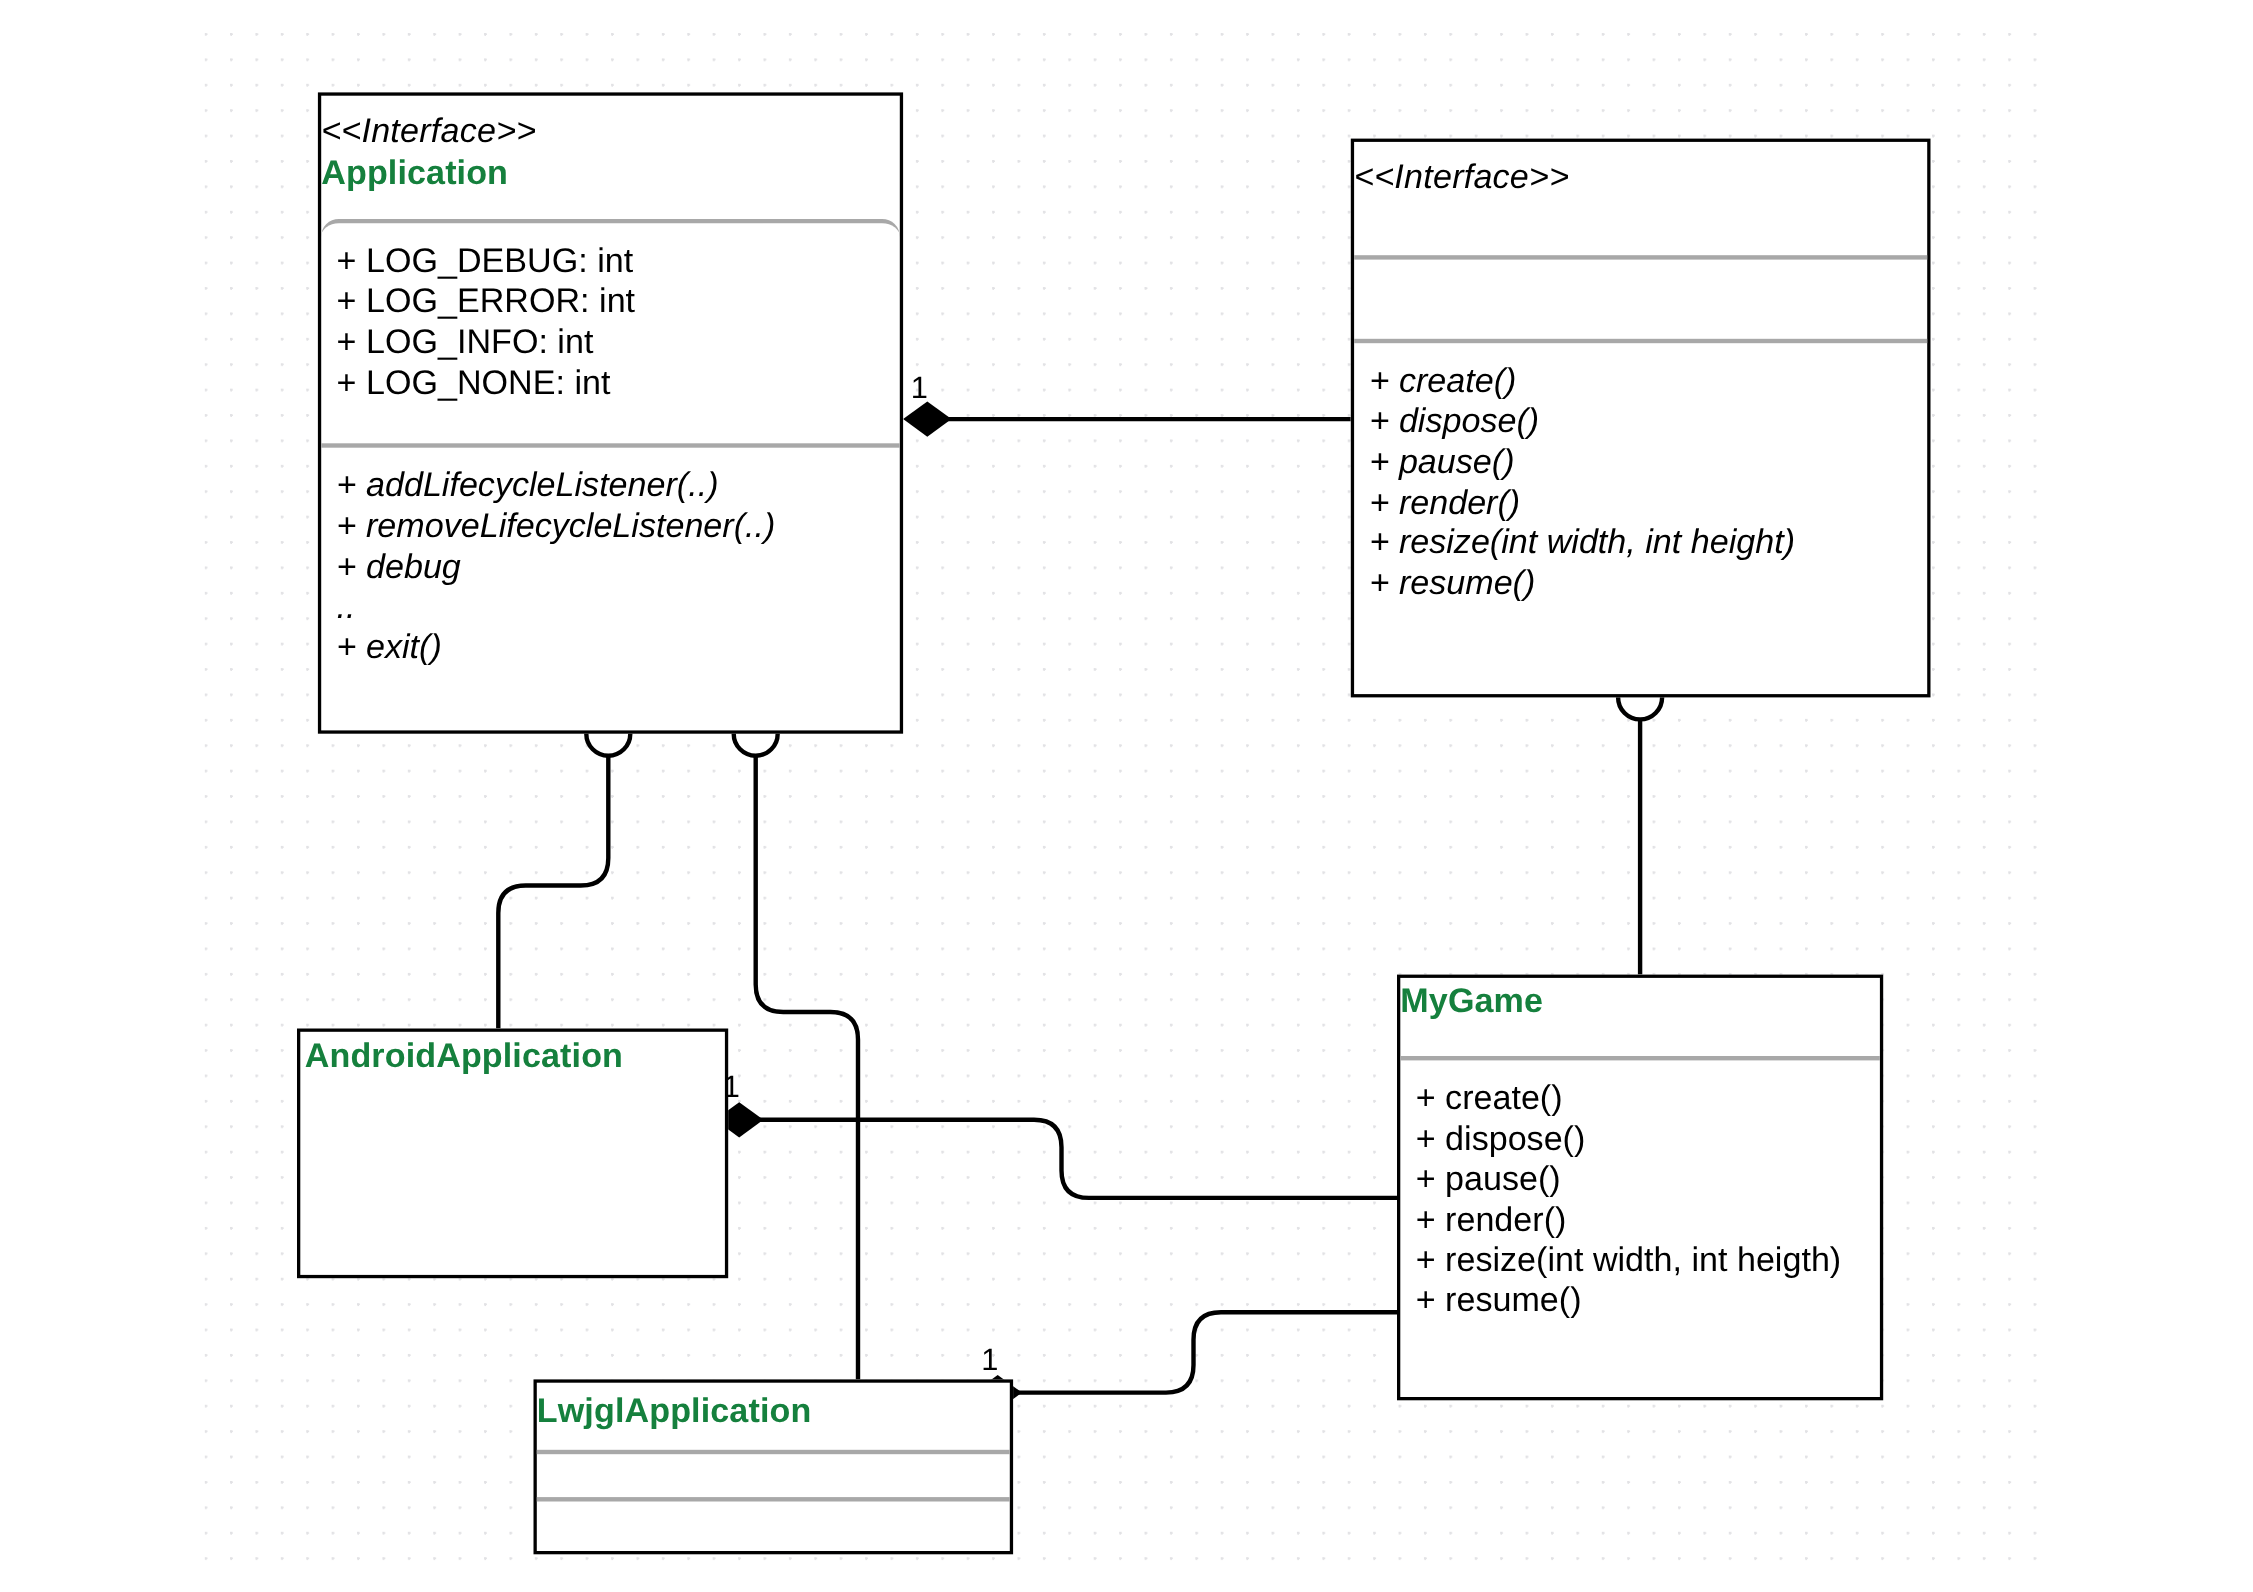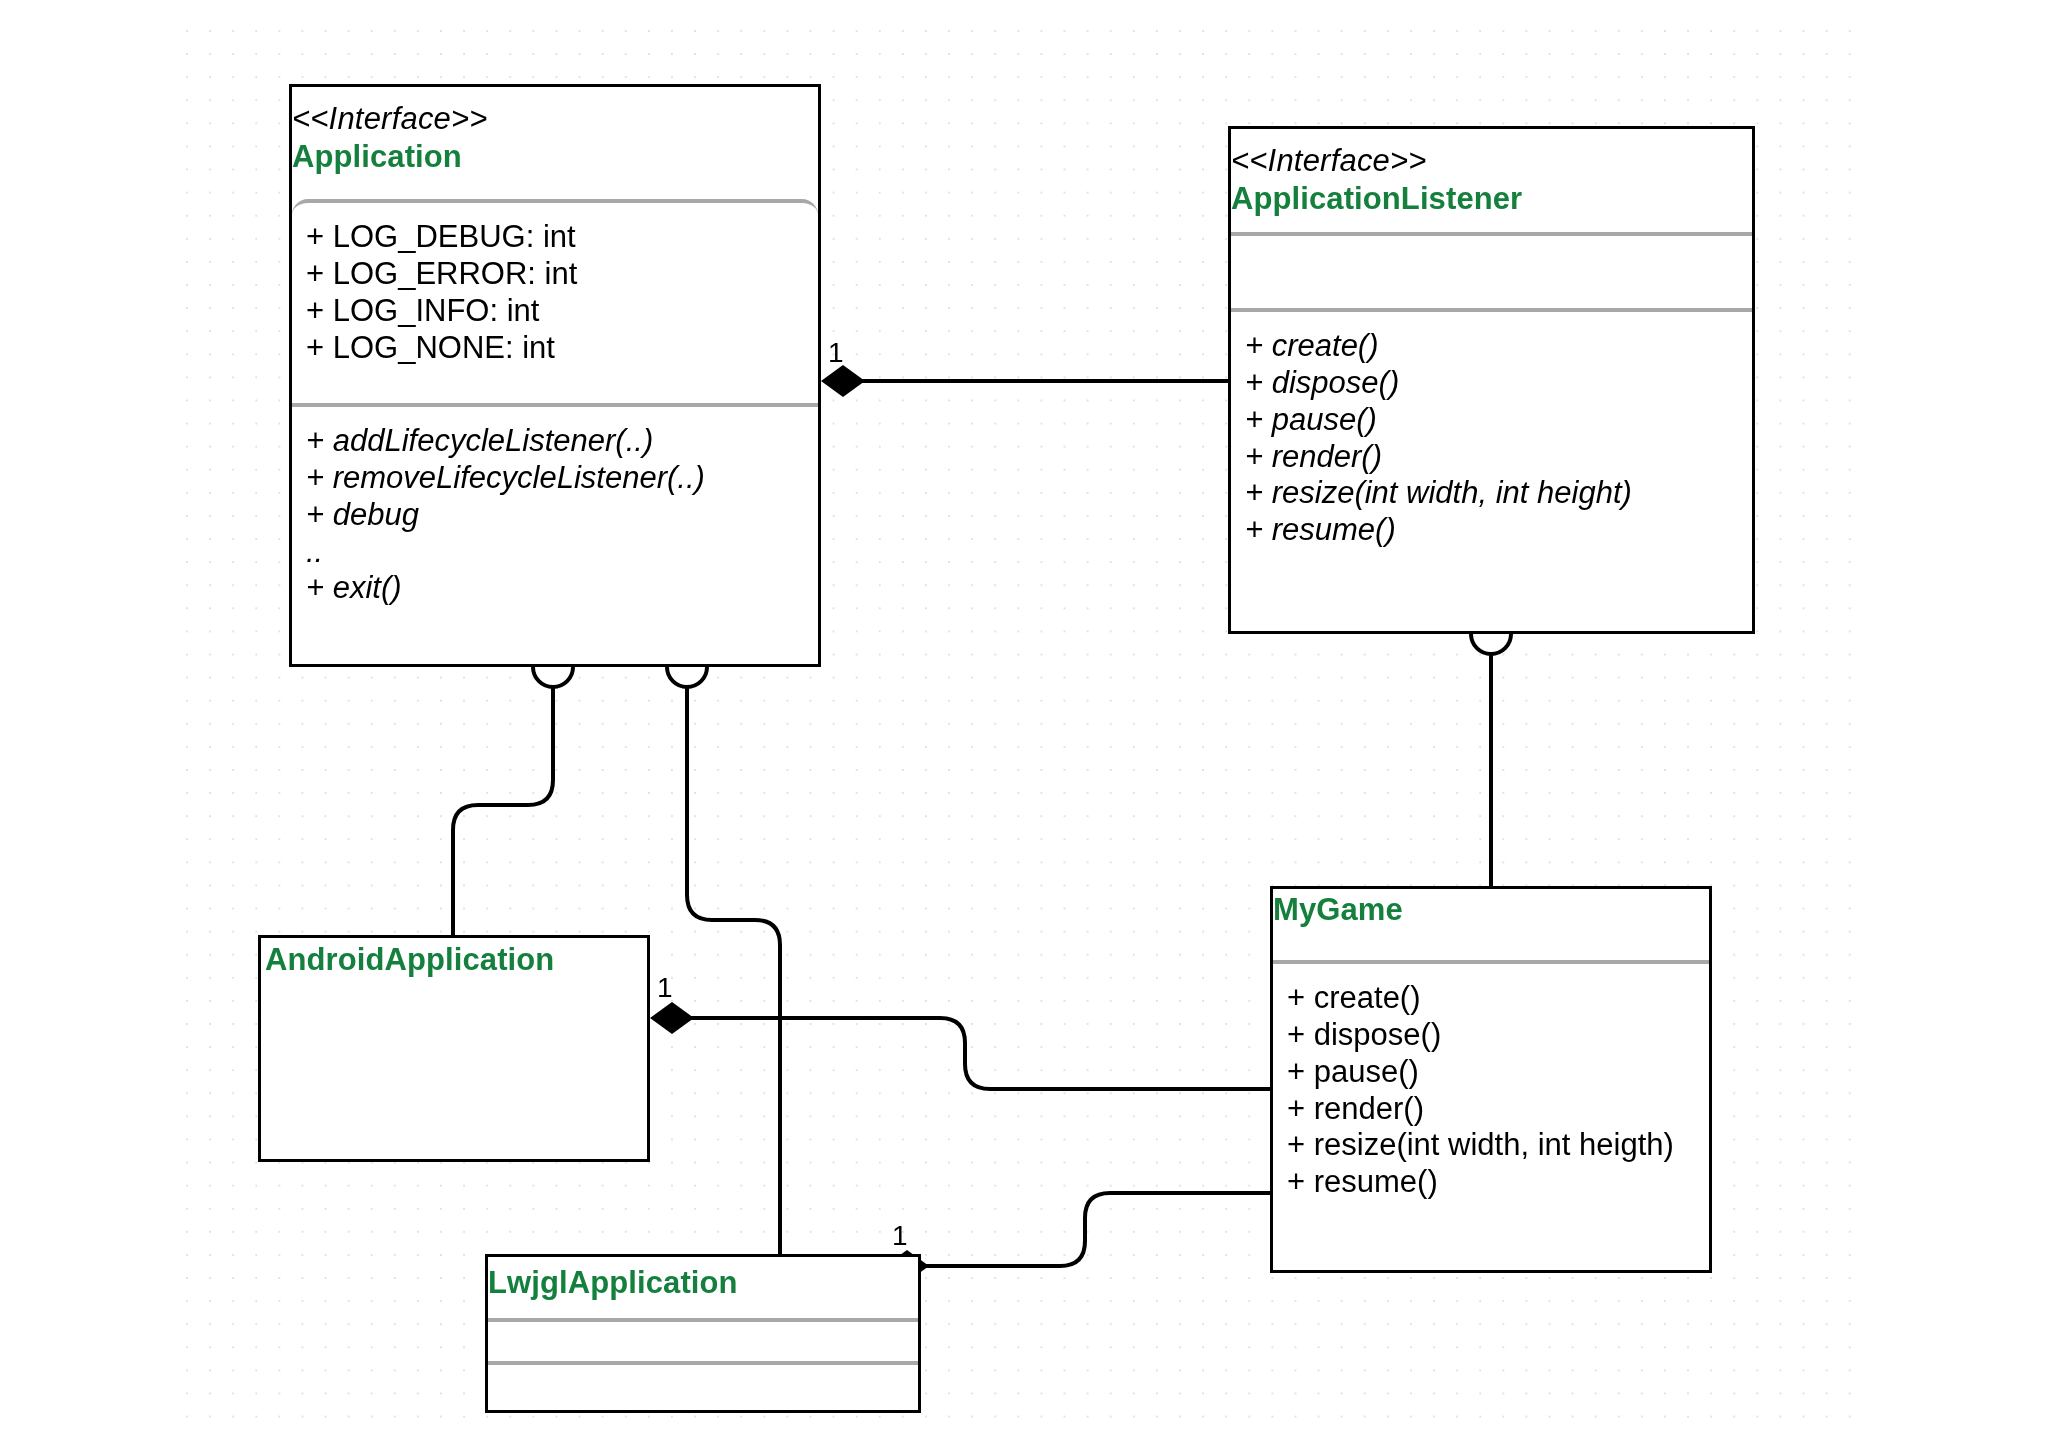--- a/index.html
+++ b/index.html
@@ -155,34 +155,33 @@
       <div class="member italic">+ removeLifecycleListener(..)</div>
       <div class="member italic">+ debug</div>
       <div class="member italic">..</div>
       <div class="member italic">+ exit()</div>
     </div>
   </div>
 
   <div class="uml-box" id="box-application-listener" style="left:1228px; top:126px; width:527px; height:508px;">
     <div class="cmp title-cmp" style="height:103px;">
       <div class="stereotype">&lt;&lt;Interface&gt;&gt;</div>
-      <div class="cls-name">ApplicationListener</div>
     </div>
     <div class="cmp" style="height:76px;"></div>
     <div class="cmp member-list" style="height:325px;">
       <div class="member italic">+ create()</div>
       <div class="member italic">+ dispose()</div>
       <div class="member italic">+ pause()</div>
       <div class="member italic">+ render()</div>
       <div class="member italic">+ resize(int width, int height)</div>
       <div class="member italic">+ resume()</div>
     </div>
   </div>
 
-  <div class="uml-box" id="box-android-application" style="left:258px; top:935px; width:392px; height:227px;">
+  <div class="uml-box" id="box-android-application" style="left:270px; top:935px; width:392px; height:227px;">
     <div class="cmp" style="height:221px; padding-top:3px;">
       <div class="cls-name left">AndroidApplication</div>
     </div>
   </div>
 
   <div class="uml-box" id="box-lwjgl-application" style="left:485px; top:1254px; width:436px; height:159px;">
     <div class="cmp title-cmp" style="height:61px; padding-top:7px;">
       <div class="cls-name">LwjglApplication</div>
     </div>
     <div class="cmp" style="height:43px;"></div>

